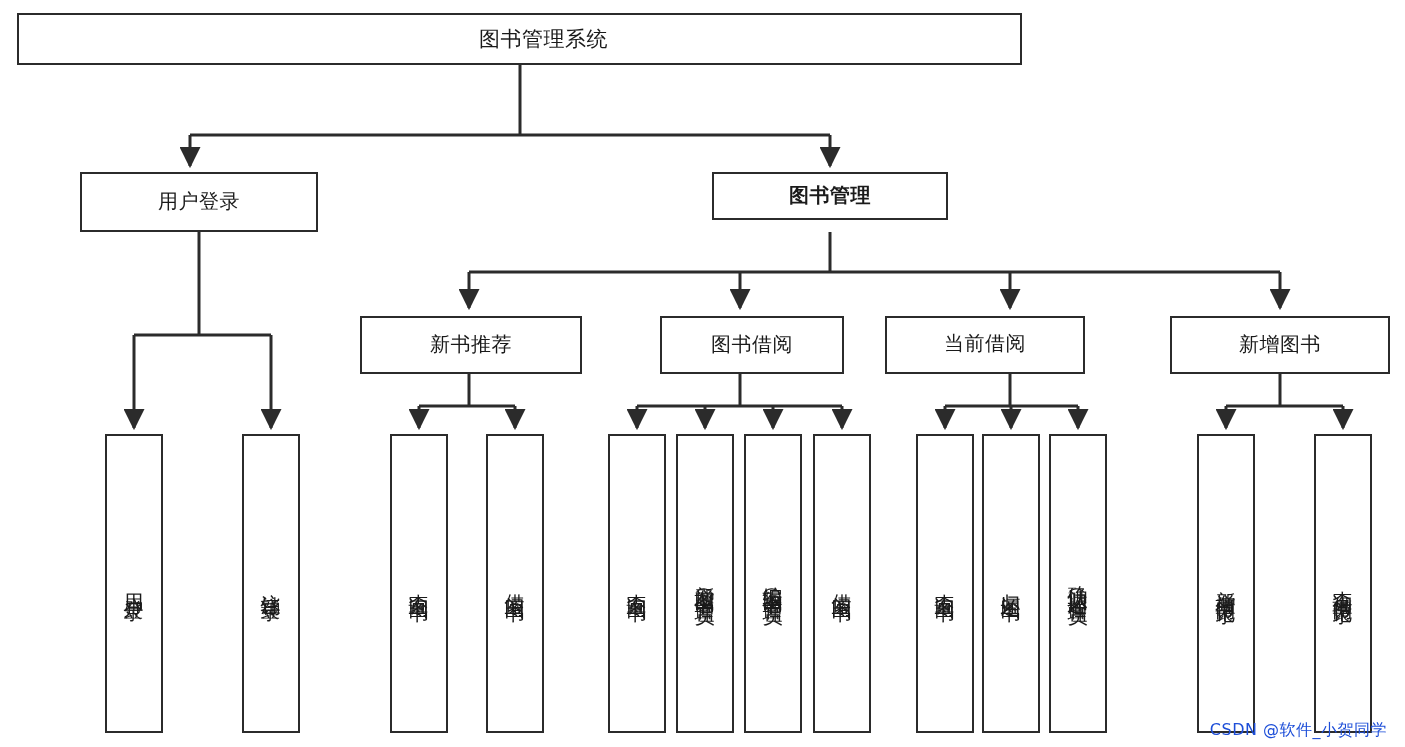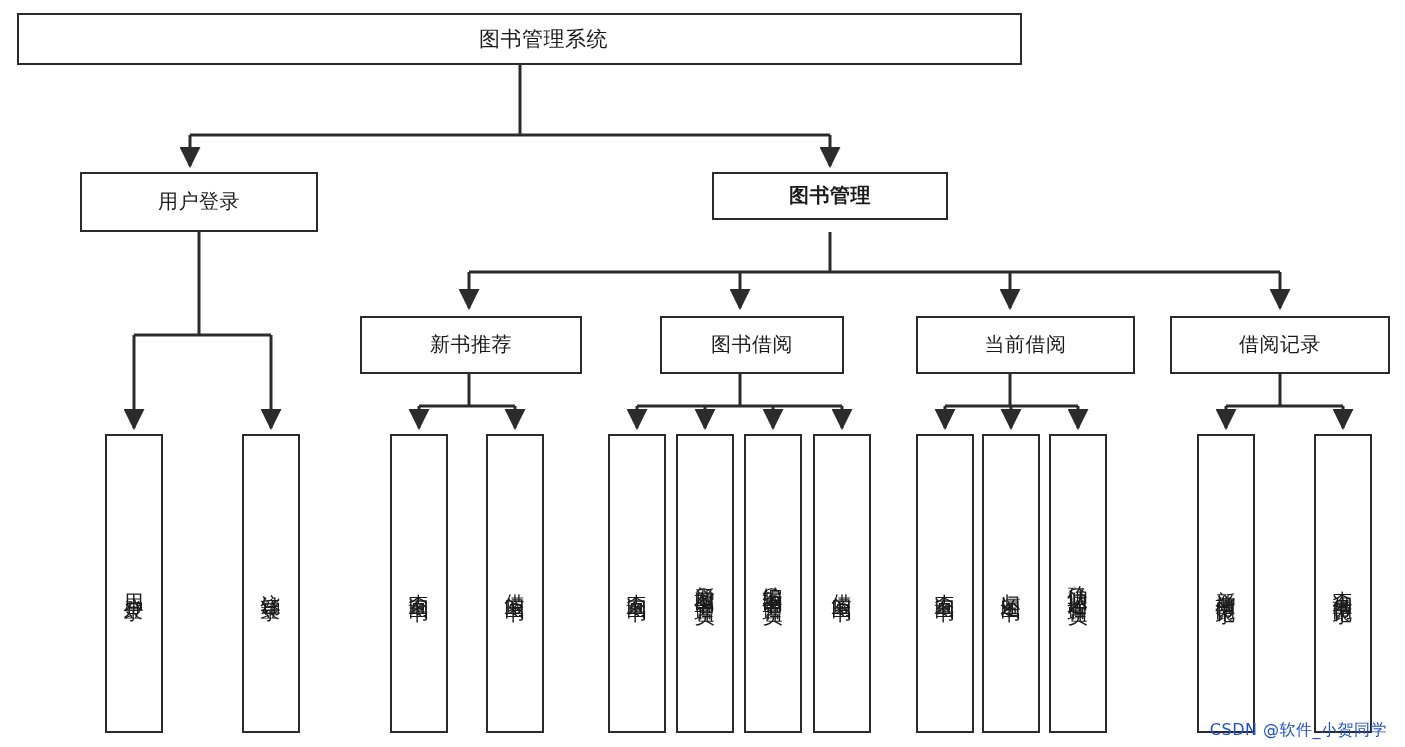--- a/index.html
+++ b/index.html
@@ -141,25 +141,25 @@
   <div class="node node-h" style="left:712px; top:172px; width:236px; height:48px;font-weight:bold;">
     <span class="label">图书管理</span>
   </div>
 
   <div class="node node-h" style="left:360px; top:316px; width:222px; height:58px;">
     <span class="label">新书推荐</span>
   </div>
   <div class="node node-h" style="left:660px; top:316px; width:184px; height:58px;">
     <span class="label">图书借阅</span>
   </div>
-  <div class="node node-h" style="left:916px; top:316px; width:219px; height:58px;">
+  <div class="node node-h" style="left:885px; top:316px; width:200px; height:58px;font-family:Liberation Mono, monospace;">
     <span class="label">当前借阅</span>
   </div>
   <div class="node node-h" style="left:1170px; top:316px; width:220px; height:58px;">
-    <span class="label">借阅记录</span>
+    <span class="label">新增图书</span>
   </div>
 
   <div class="node node-v" style="left:105px; top:434px; width:58px; height:299px;">
     <span class="label">用户登录</span>
   </div>
   <div class="node node-v" style="left:242px; top:434px; width:58px; height:299px;">
     <span class="label">注销登录</span>
   </div>
 
   <div class="node node-v" style="left:390px; top:434px; width:58px; height:299px;">

